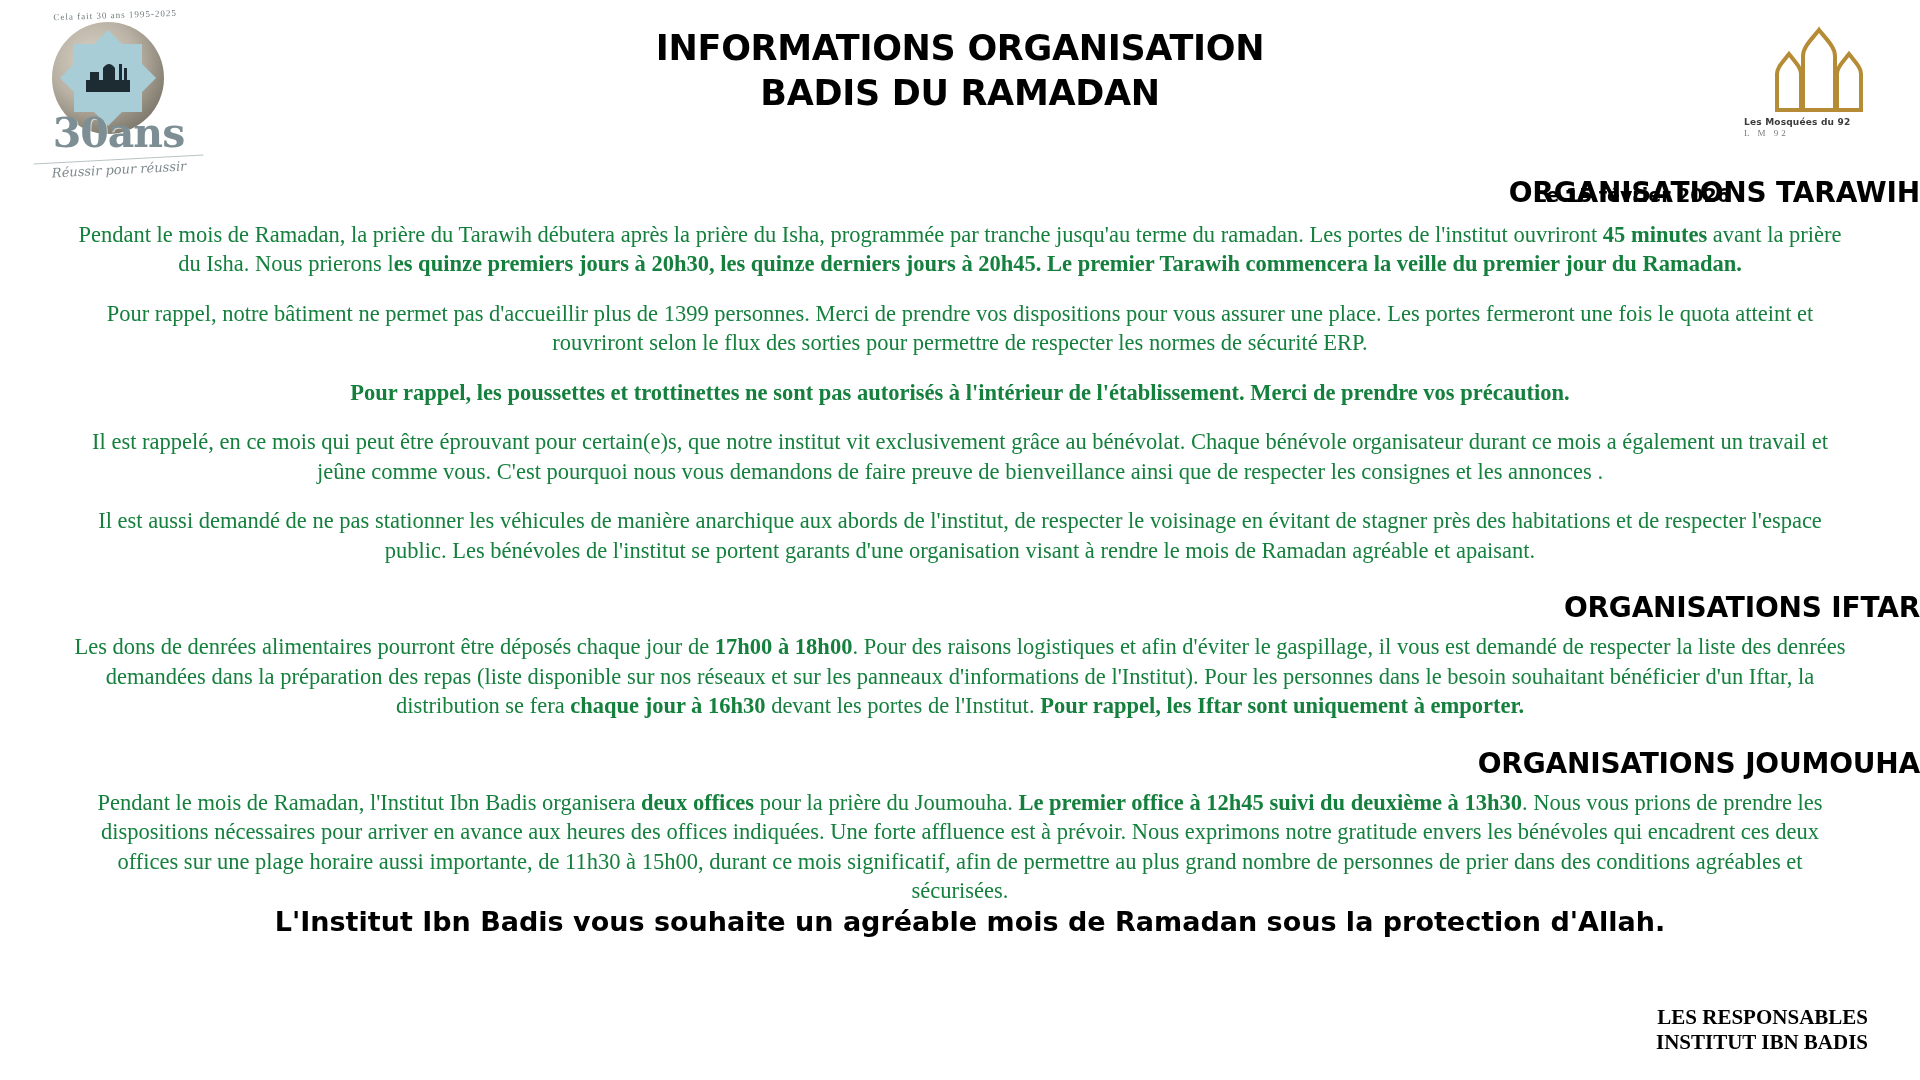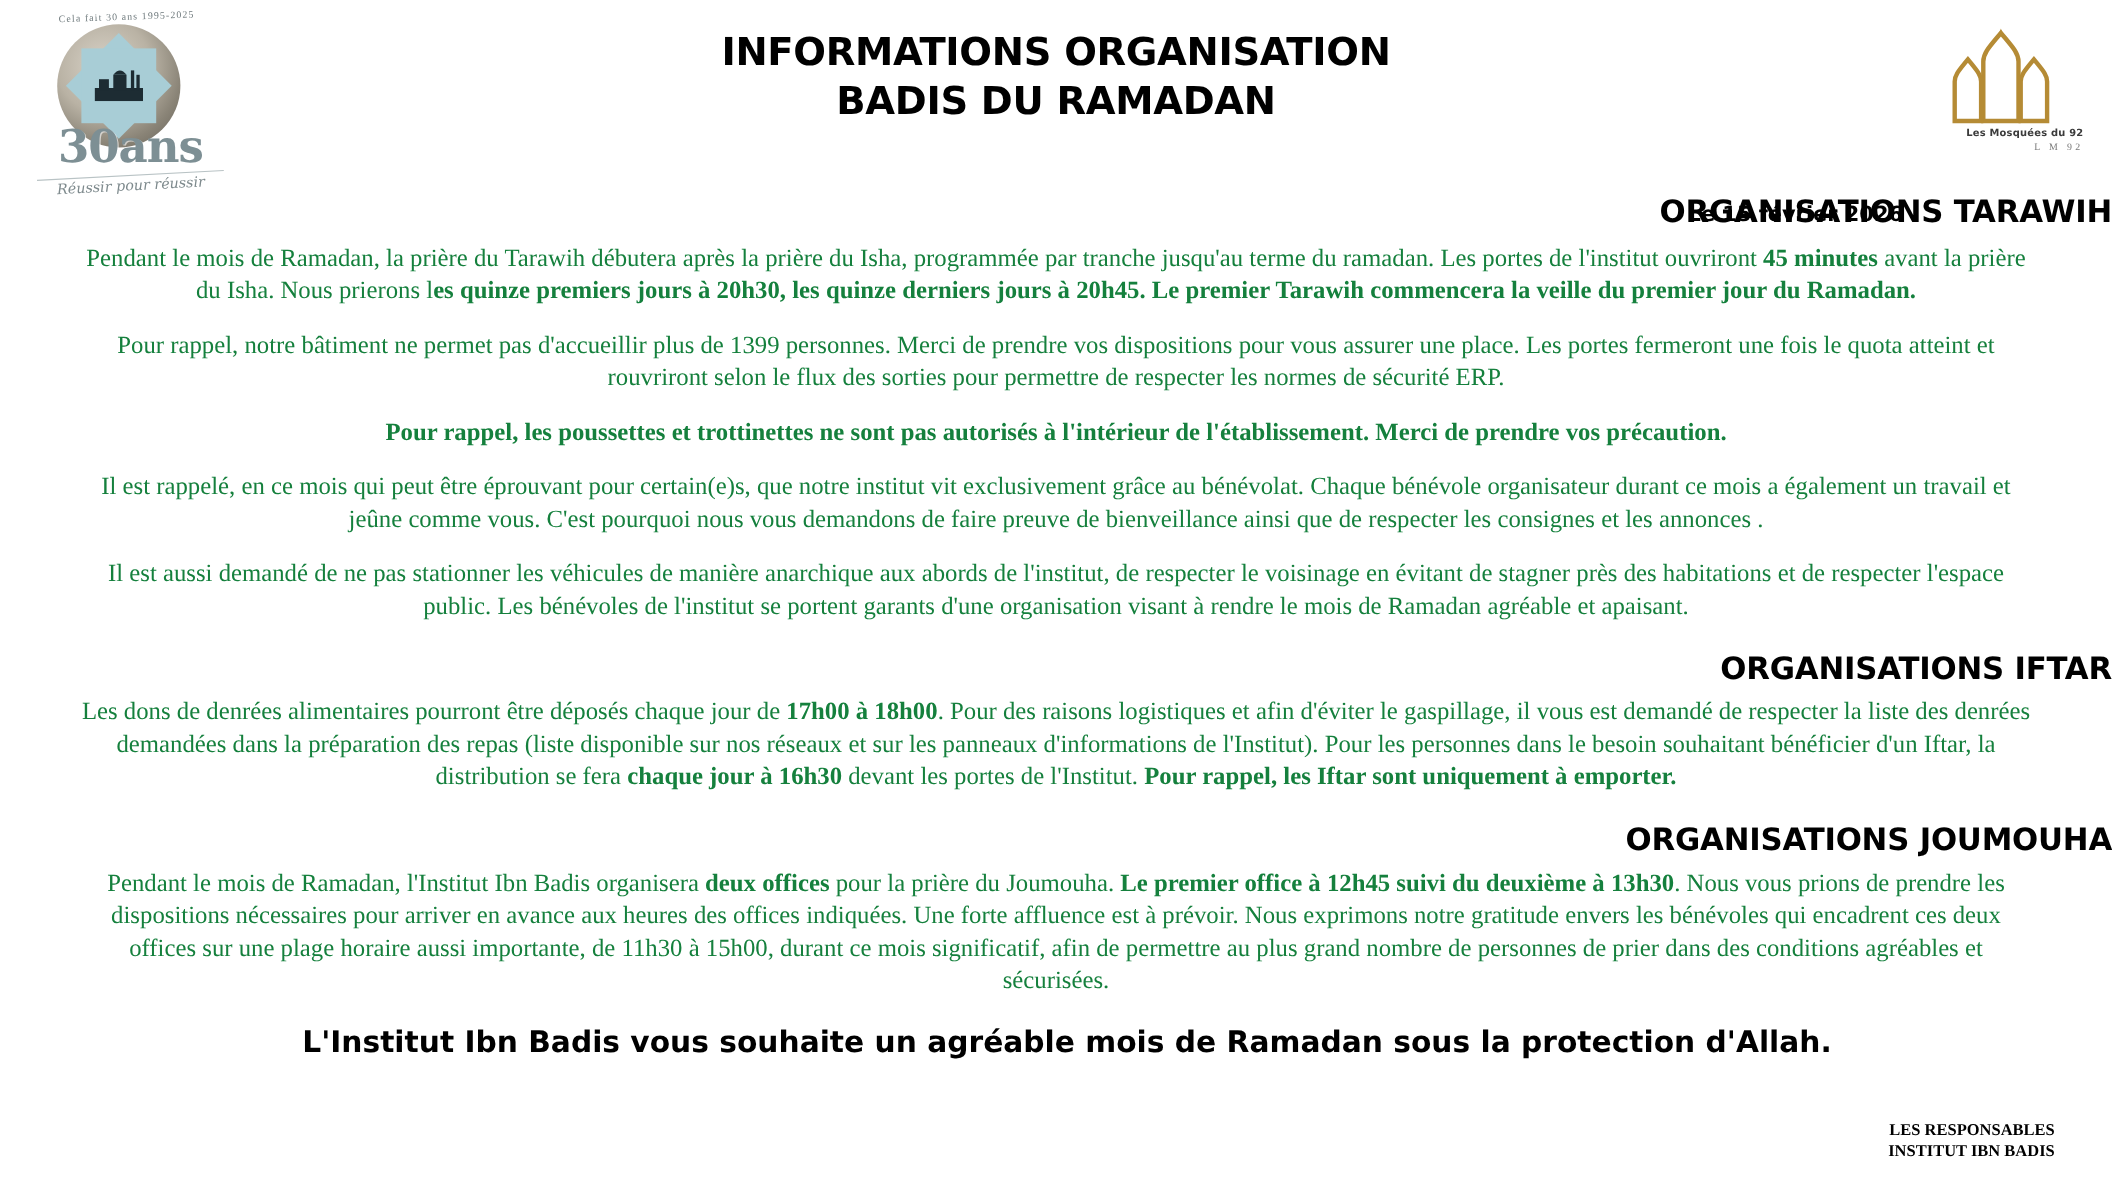--- a/index.html
+++ b/index.html
@@ -37,21 +37,21 @@
     top: 8px;
     width: 190px;
     height: 175px;
   }
   .logo-right {
     position: absolute;
     right: 26px;
     top: 24px;
     width: 150px;
     height: 130px;
-    text-align: right;
+    text-align: left;
   }
 
   .title-block {
     position: absolute;
     left: 0;
     right: 0;
     top: 26px;
     text-align: center;
     font-family: "DejaVu Sans", "Liberation Sans", sans-serif;
     font-weight: bold;
@@ -108,31 +108,30 @@
   p.para + p.para { margin-top: 20px; }
   b, strong { font-weight: bold; }
 
   
   .closing {
     text-align: center;
     font-family: "DejaVu Sans", "Liberation Sans", sans-serif;
     font-weight: bold;
     font-size: 27px;
     color: #000;
-    margin-top: 26px;
     padding-left: 20px;
   }
   .signature {
     position: absolute;
     right: 52px;
     bottom: 24px;
     text-align: right;
     font-family: "Liberation Serif", "DejaVu Serif", serif;
     font-weight: bold;
-    font-size: 15px;
+    font-size: 21px;
     line-height: 1.22;
     color: #000;
   }
 
   
   .anniv-wrap { position: relative; width: 190px; height: 175px; }
   .anniv-arc {
     position: absolute;
     top: 2px; left: 10px;
     width: 168px; height: 60px;

